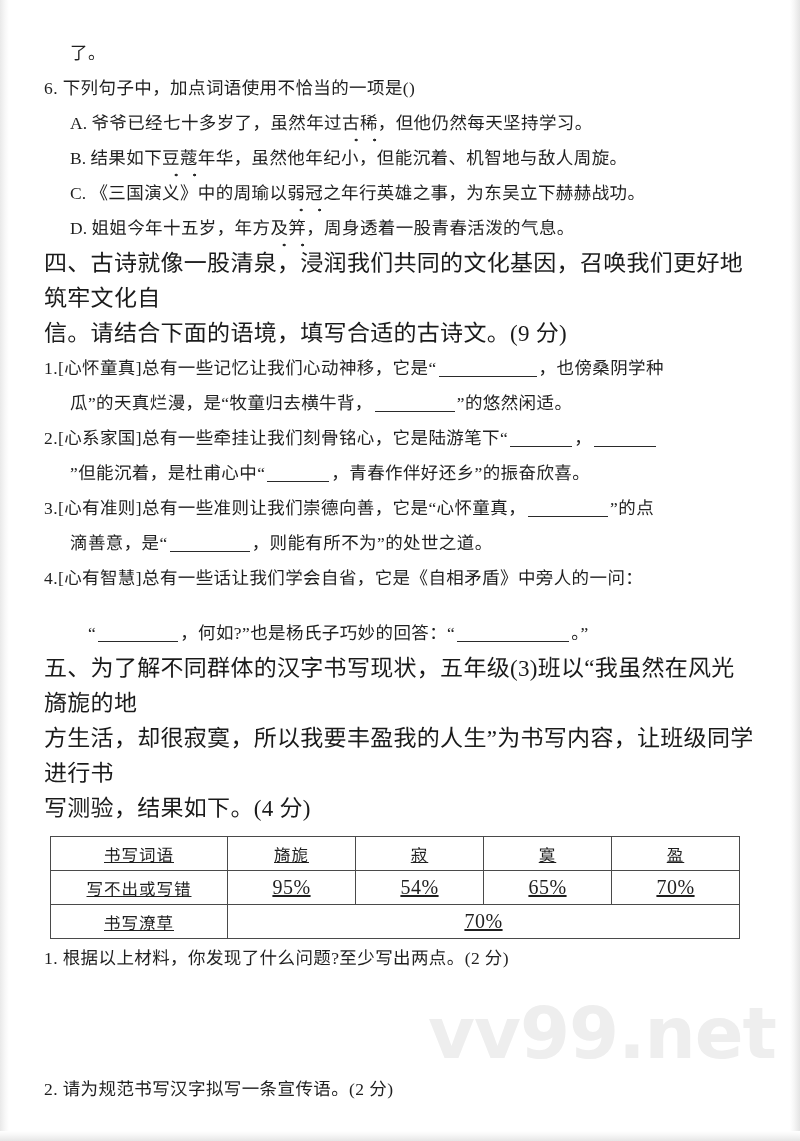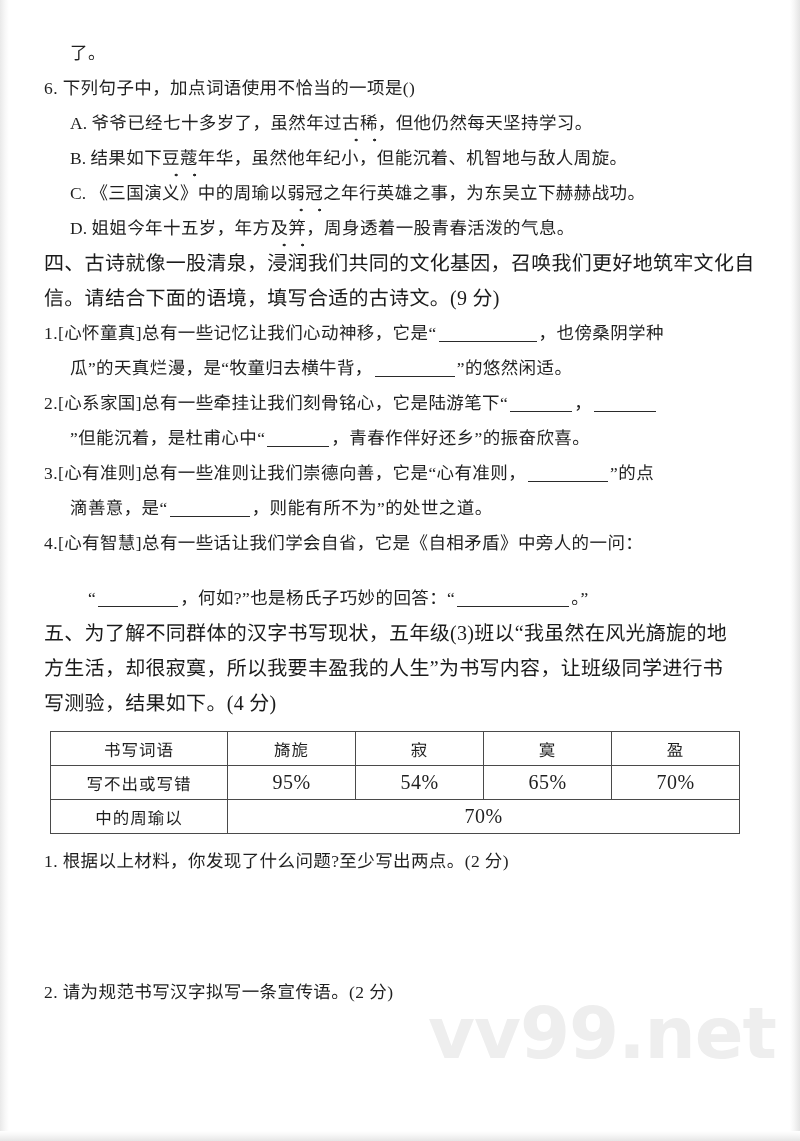--- a/index.html
+++ b/index.html
@@ -94,21 +94,21 @@
     height: 17px;
     vertical-align: -3px;
     margin: 0 2px;
   }
   .b-sm { width: 62px; }
   .b-md { width: 80px; }
   .b-lg { width: 98px; }
   .b-xl { width: 112px; }
 
   .section-head {
-    font-size: 20px;
+    font-size: 23px;
     line-height: 35px;
     letter-spacing: 0.3px;
   }
 
   
   .tbl-wrap {
     margin: 10px 0 0 6px;
     width: 690px;
   }
   table.survey {
@@ -118,20 +118,21 @@
   }
   table.survey td {
     border: 1.1px solid #4a4a4a;
     height: 33px;
     text-align: center;
     vertical-align: middle;
     font-size: 16.5px;
     letter-spacing: 1px;
     color: #1f1f1f;
     padding: 0 2px;
+    text-decoration: underline;
   }
   table.survey td.col-head { width: 172px; }
   table.survey td.num { letter-spacing: 0.5px; font-size: 20px; }
 
   
   .watermark {
     position: absolute;
     right: 24px;
     bottom: 66px;
     font-family: "DejaVu Sans", "Liberation Sans", sans-serif;
@@ -188,21 +189,21 @@
     </div>
 
     <div class="line hang">
       <span>2.</span><span>[心系家国]</span><span>总有一些牵挂让我们刻骨铭心，它是陆游笔下“</span><span class="blank b-sm"></span><span>，</span><span class="blank b-sm"></span>
     </div>
     <div class="line indent-1">
       <span>”但能沉着，是杜甫心中“</span><span class="blank b-sm"></span><span>，青春作伴好还乡”的振奋欣喜。</span>
     </div>
 
     <div class="line hang">
-      <span>3.</span><span>[心有准则]</span><span>总有一些准则让我们崇德向善，它是“心有准则，</span><span class="blank b-md"></span><span>”的点</span>
+      <span>3.</span><span>[心有准则]</span><span>总有一些准则让我们崇德向善，它是“心怀童真，</span><span class="blank b-md"></span><span>”的点</span>
     </div>
     <div class="line indent-1">
       <span>滴善意，是“</span><span class="blank b-md"></span><span>，则能有所不为”的处世之道。</span>
     </div>
 
     <div class="line hang">
       <span>4.</span><span>[心有智慧]</span><span>总有一些话让我们学会自省，它是《自相矛盾》中旁人的一问：</span>
     </div>
     <div class="line indent-2">
       <span>“</span><span class="blank b-md"></span><span>，何如?”也是杨氏子巧妙的回答：“</span><span class="blank b-xl"></span><span>。”</span>
@@ -223,27 +224,27 @@
             <td>盈</td>
           </tr>
           <tr>
             <td class="col-head">写不出或写错</td>
             <td class="num">95%</td>
             <td class="num">54%</td>
             <td class="num">65%</td>
             <td class="num">70%</td>
           </tr>
           <tr>
-            <td class="col-head">中的周瑜以</td>
+            <td class="col-head">书写潦草</td>
             <td class="num" colspan="4">70%</td>
           </tr>
         </tbody>
       </table>
     </div>
 
-    <div class="line hang" style="margin-top:10px;">1. 根据以上材料，你发现了什么问题?至少写出两点。(2 分)</div>
+    <div class="line hang" style="margin-top:2px;">1. 根据以上材料，你发现了什么问题?至少写出两点。(2 分)</div>
 
     <div style="height:96px;"></div>
 
     <div class="line hang">2. 请为规范书写汉字拟写一条宣传语。(2 分)</div>
 
   </div>
 </div>
 
 </body></html>

